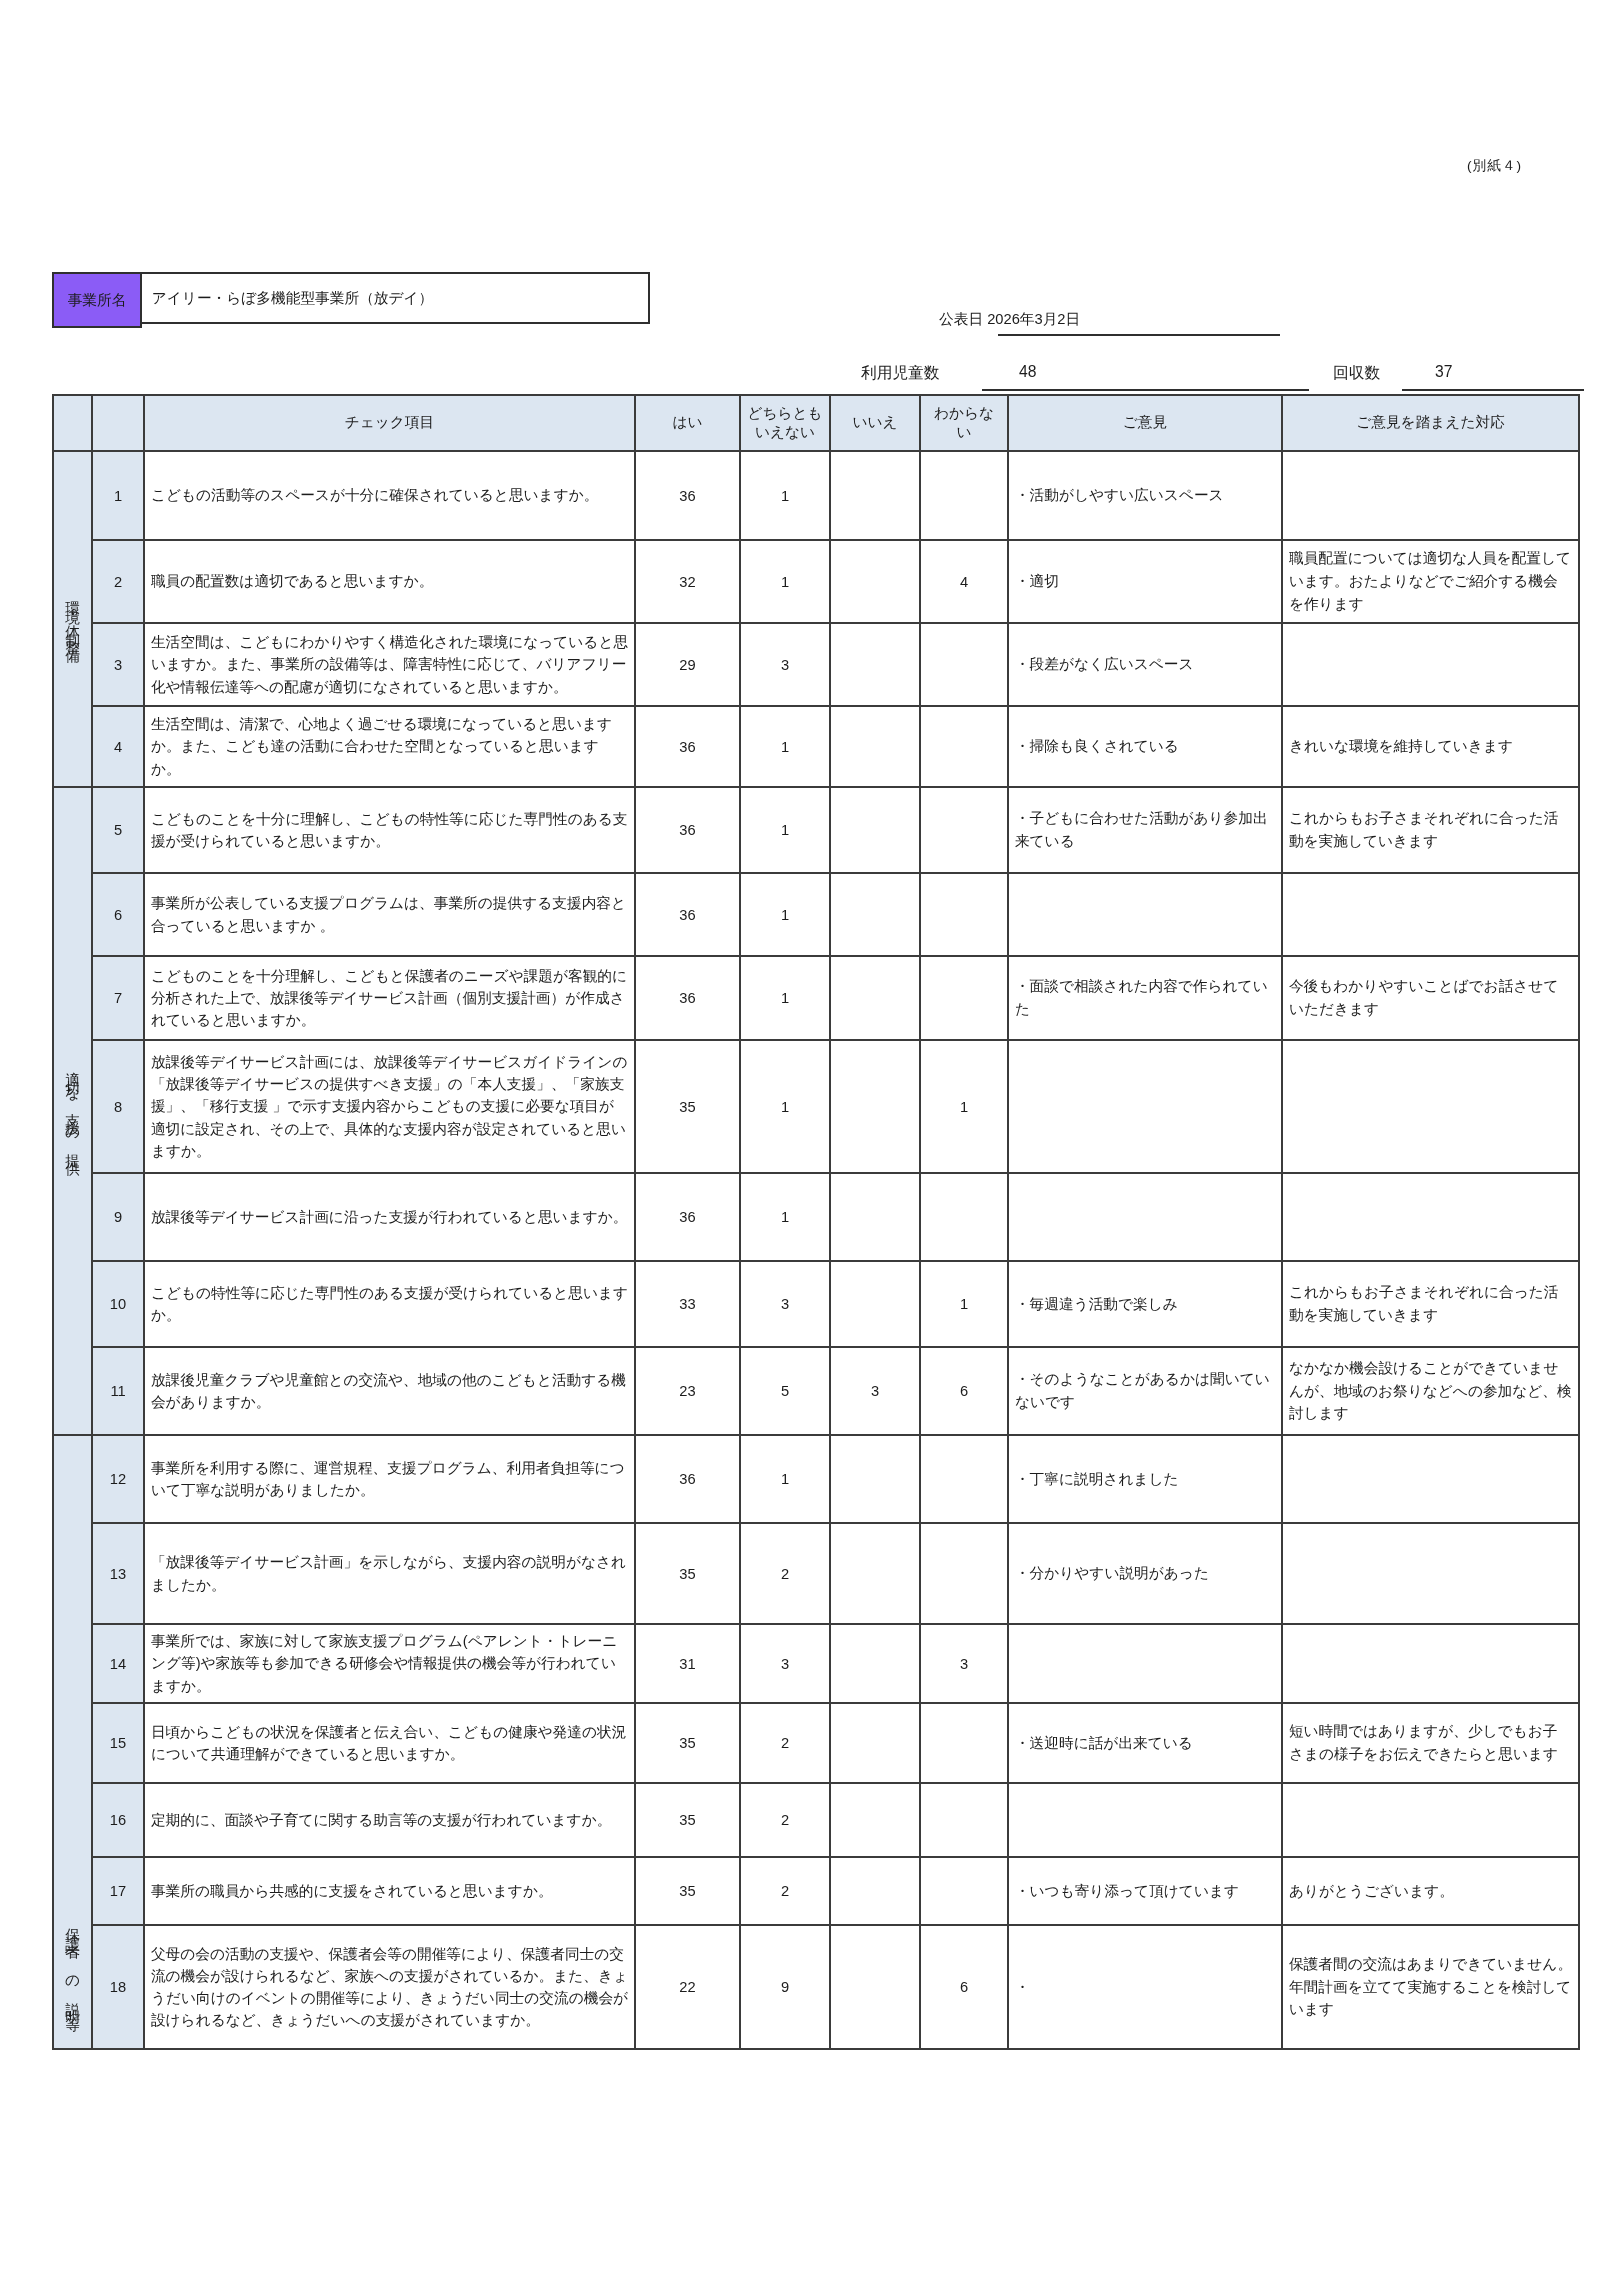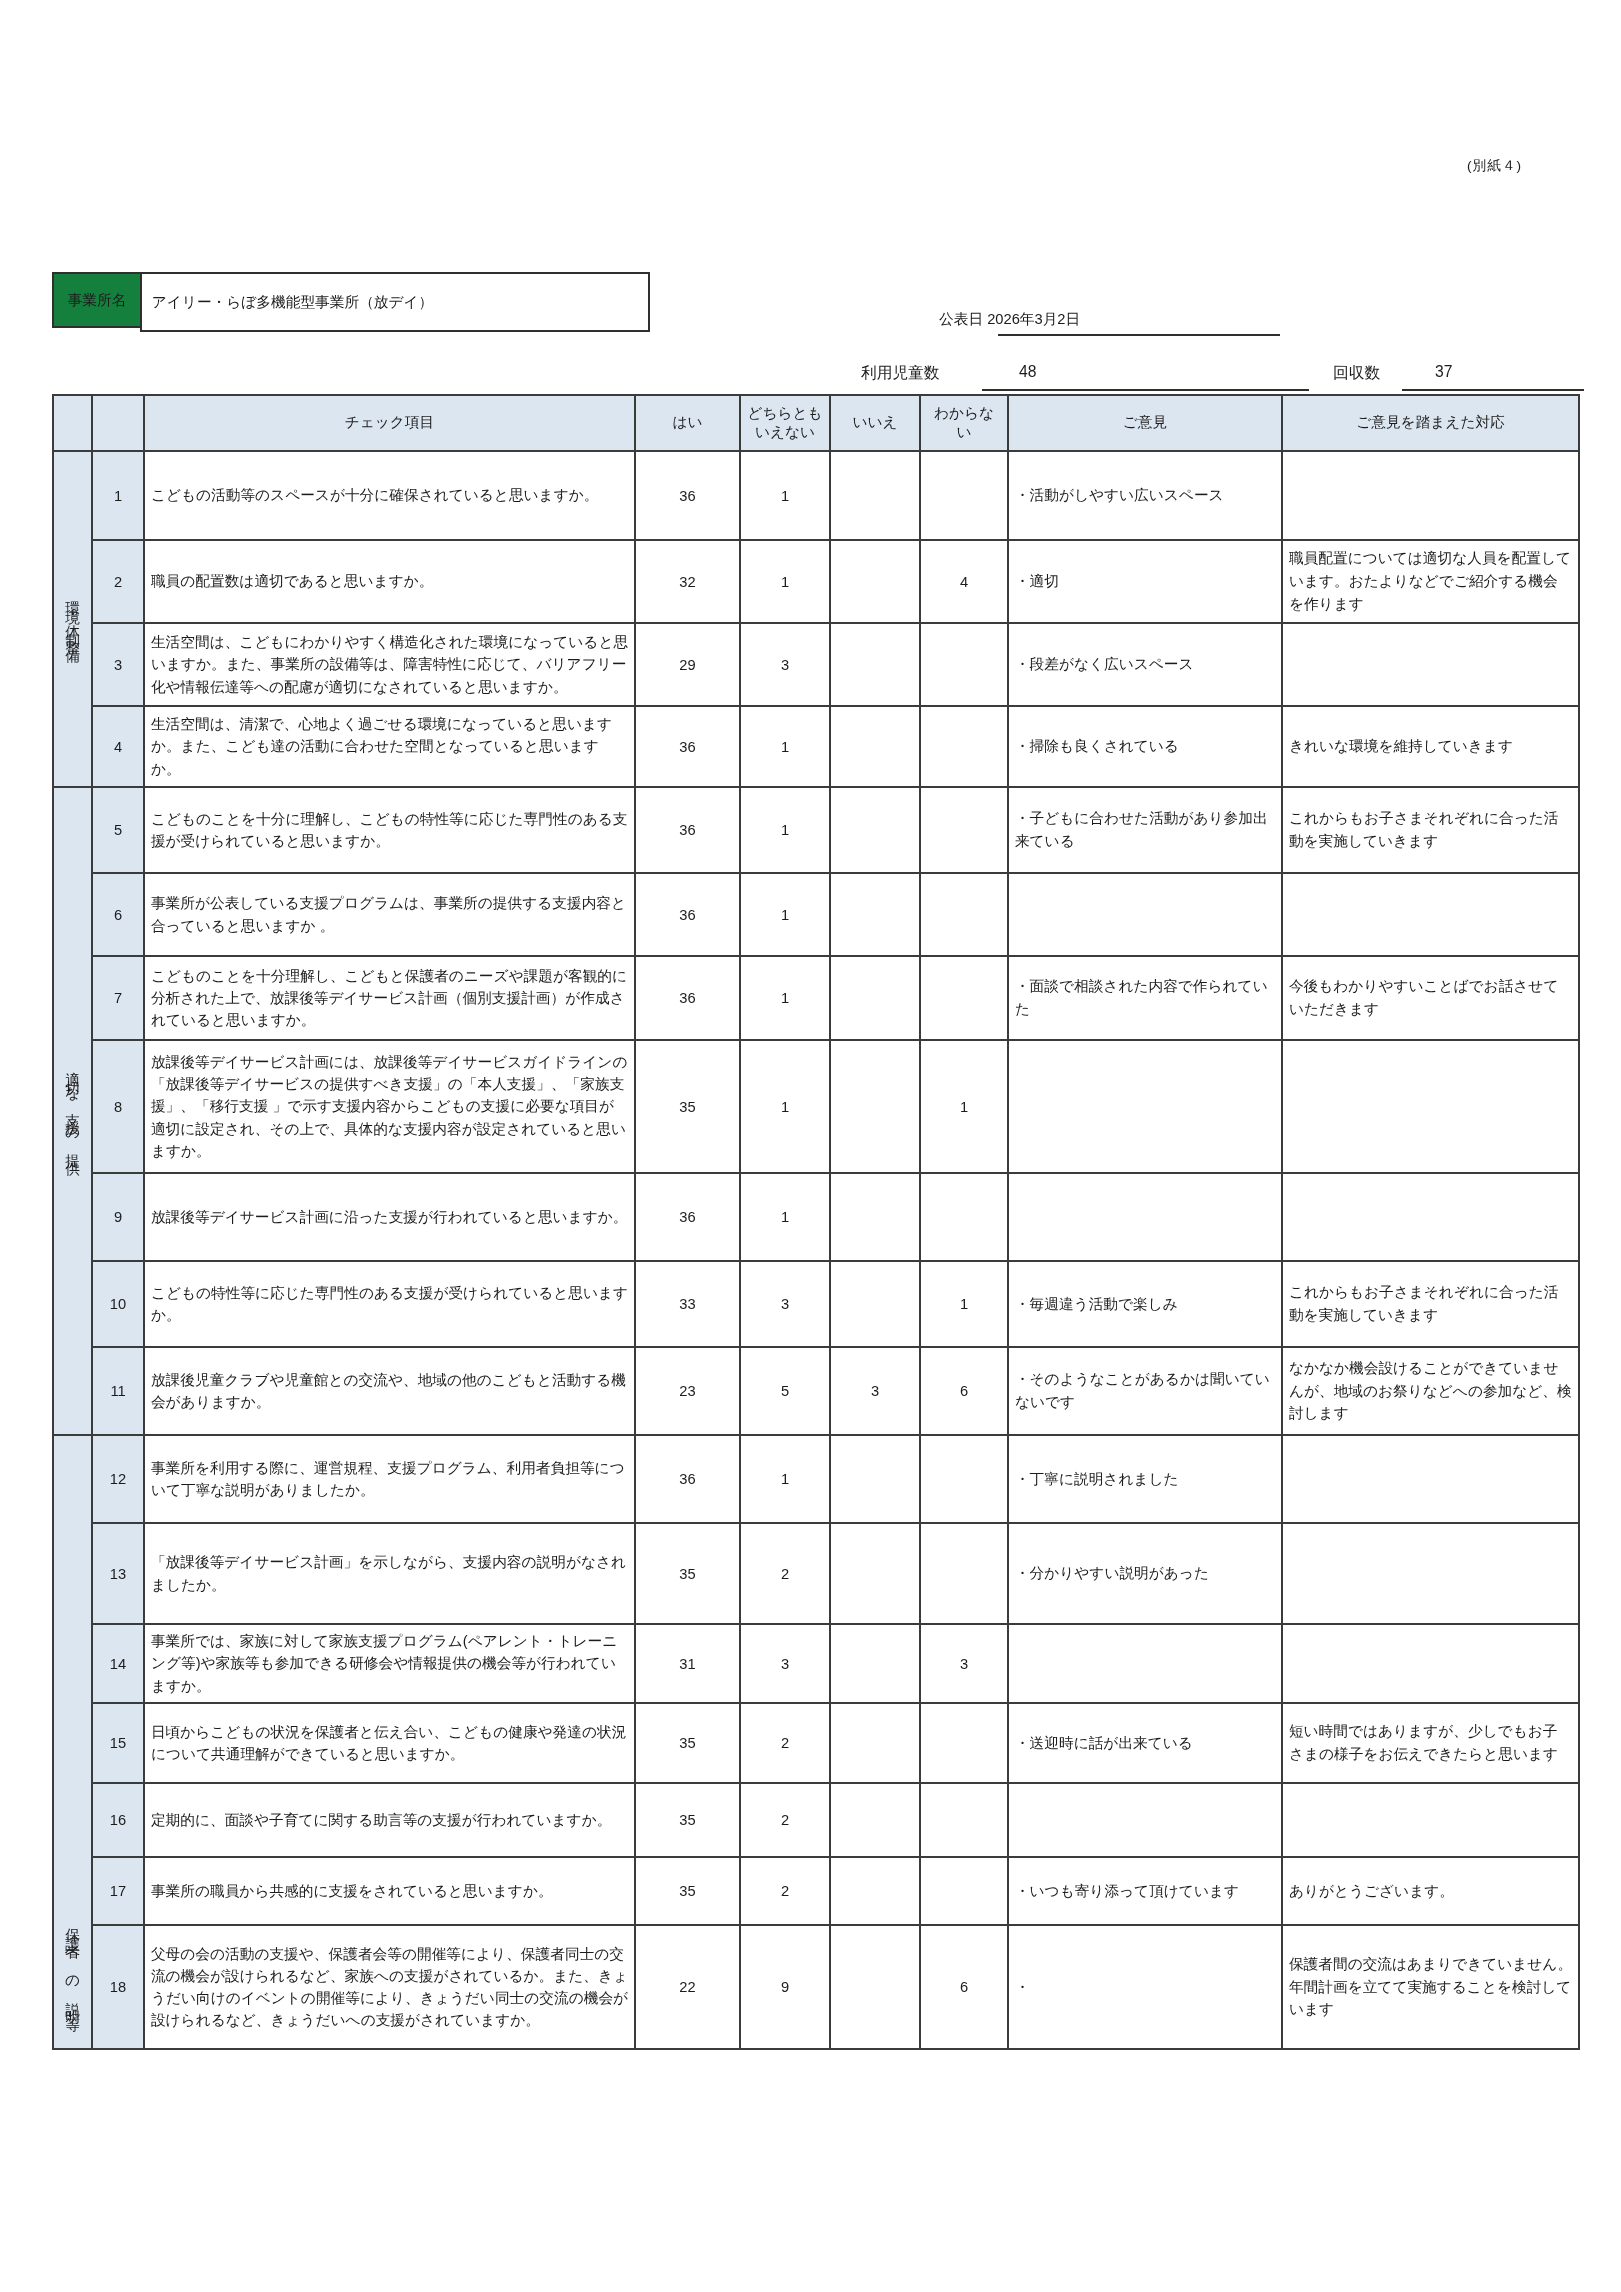--- a/index.html
+++ b/index.html
@@ -15,26 +15,26 @@
     display:flex;align-items:center;background:#fff;
   }
   .badge-box{
     position:absolute;left:377px;top:10.8px;width:110px;height:41px;
     border:2px solid #46505a;box-sizing:border-box;
     display:flex;align-items:center;justify-content:center;
     font-size:15.7px;
   }
   .main-title{margin-left:505px;font-size:17.6px;letter-spacing:0.5px;}
   .office-label{
-    left:52px;top:272px;width:90px;height:56px;background:#15803d;
+    left:52px;top:272px;width:90px;height:56px;background:#8b5cf6;
     border:2px solid #2f2f2f;box-sizing:border-box;
     display:flex;align-items:center;justify-content:center;font-size:14.7px;
   }
   .office-name{
-    left:140px;top:272px;width:510px;height:60px;background:#fff;
+    left:140px;top:272px;width:510px;height:52px;background:#fff;
     border:2px solid #2f2f2f;box-sizing:border-box;
     display:flex;align-items:center;padding-left:9.8px;font-size:14.7px;
   }
   .meta{font-size:15.7px;white-space:nowrap;}
   .uline{background:#2f2f2f;height:2px;}
   table.eval{
     border-collapse:collapse;table-layout:fixed;width:1527px;
     font-size:14.7px;
   }
   table.eval td, table.eval th{

